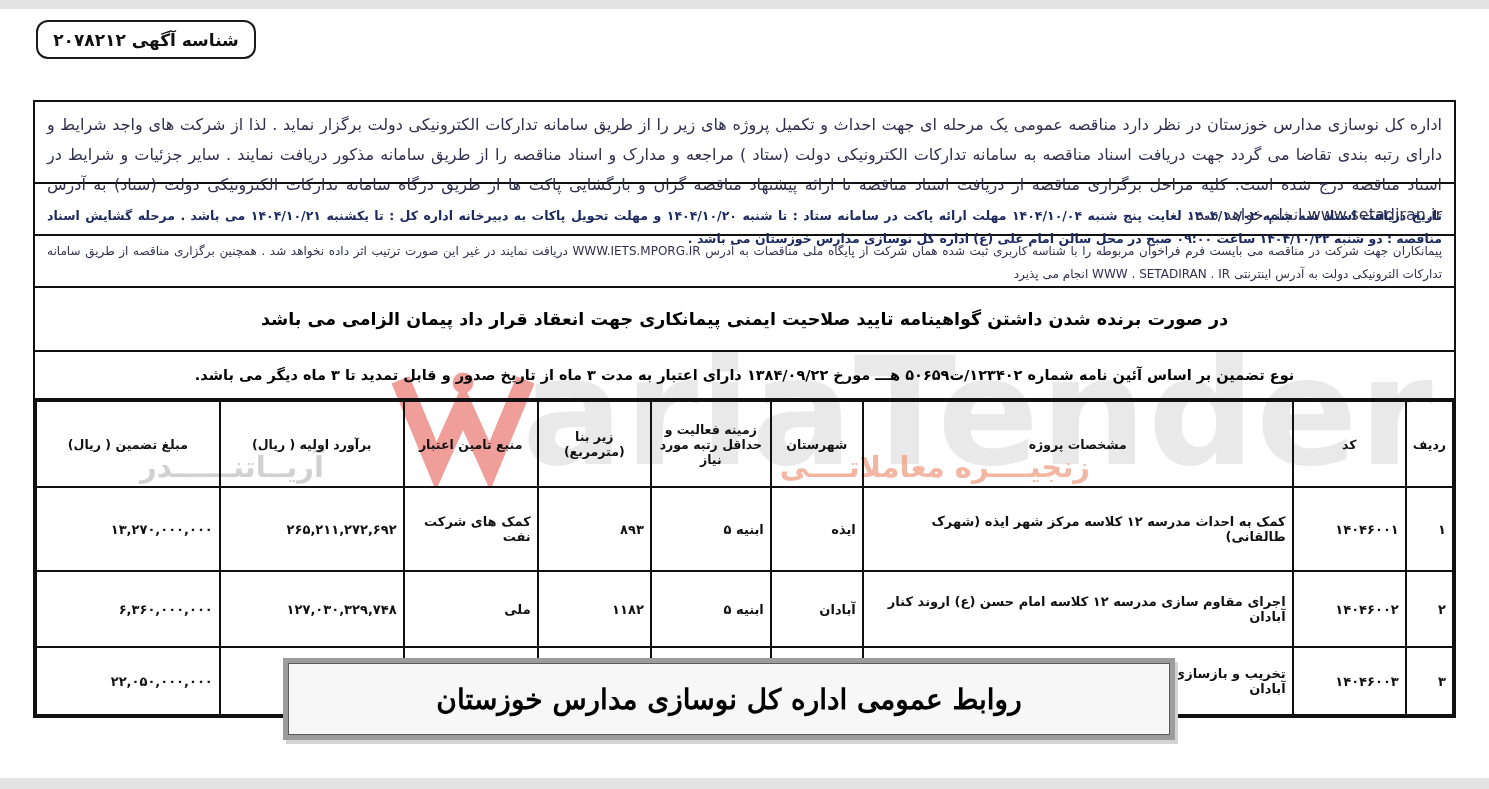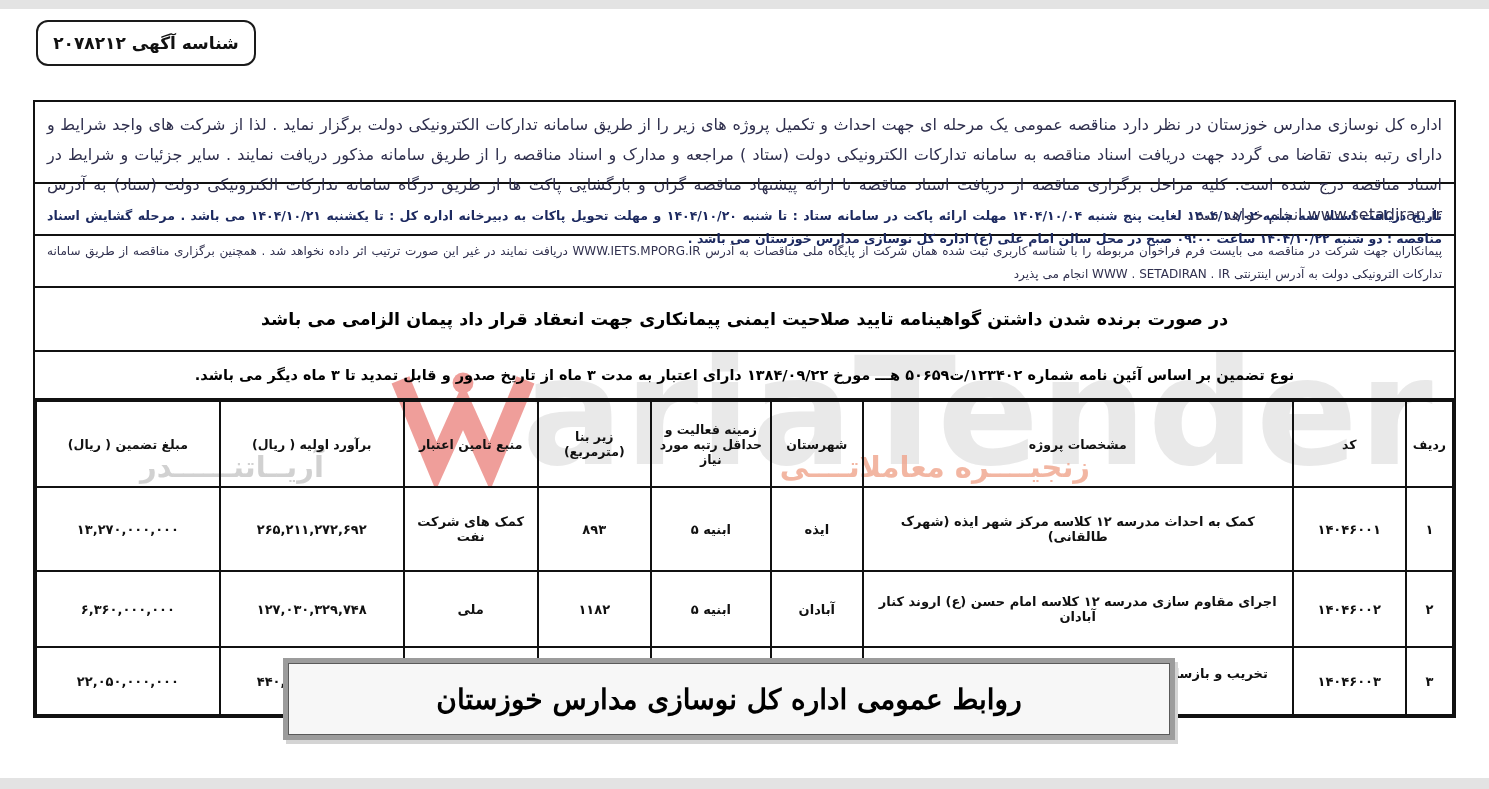--- a/index.html
+++ b/index.html
@@ -24,21 +24,21 @@
     left:140px; top:450px; width:950px; display:flex; justify-content:space-between;
     align-items:center; font-size:29px; font-weight:bold; letter-spacing:5px; opacity:.8;
   }
   .wm-tagline .t-right { color:#f0a48c;margin-left:35px; }
   .wm-tagline .t-left  { color:#c6c6c6; }
 
   
   #doc { position:absolute; inset:0; z-index:1; }
 
   .ad-id {
-    position:absolute; top:20px; left:36px; width:220px; height:46px;
+    position:absolute; top:20px; left:36px; width:220px; height:39px;
     border:2px solid #1a1a1a; border-radius:12px; background:transparent;
     display:flex; align-items:center; justify-content:center;
     font-size:17px; font-weight:bold;
   }
   .title-bar { position:absolute; top:52px; left:0; width:100%; text-align:center; }
   .title-bar span { position:relative; left:126px; font-size:13.5px; font-weight:bold; }
 
   .notice {
     position:absolute; top:100px; left:33px; width:1423px;
     border:2px solid #111; background:transparent;
@@ -65,21 +65,21 @@
     height:48px; display:flex; align-items:center; justify-content:center;
     font-size:14.5px; font-weight:bold; color:#000;
   }
 
   table.grid { width:100%; border-collapse:collapse; background:transparent; }
   table.grid th, table.grid td {
     border:2px solid #111; text-align:center; vertical-align:middle;
     padding:2px 6px; background:transparent;
   }
   table.grid th { height:86px; font-size:12.5px; font-weight:bold; }
-  table.grid td { font-weight:bold; font-size:13px; }
+  table.grid td { font-weight:bold; font-size:13px;text-align:right; }
   tr.r1 td { height:84px; }
   tr.r2 td { height:76px; }
   tr.r3 td { height:68px; }
   td.c-project { font-size:13.5px; }
   col.w-row  { width:3%; }   col.w-code { width:8%; }
   col.w-proj { width:30.5%;} col.w-cnty { width:6.5%; }
   col.w-fld  { width:8.5%; } col.w-area { width:8%; }
   col.w-fund { width:9.5%; } col.w-est  { width:13%; }
   col.w-guar { width:13%; }
 

